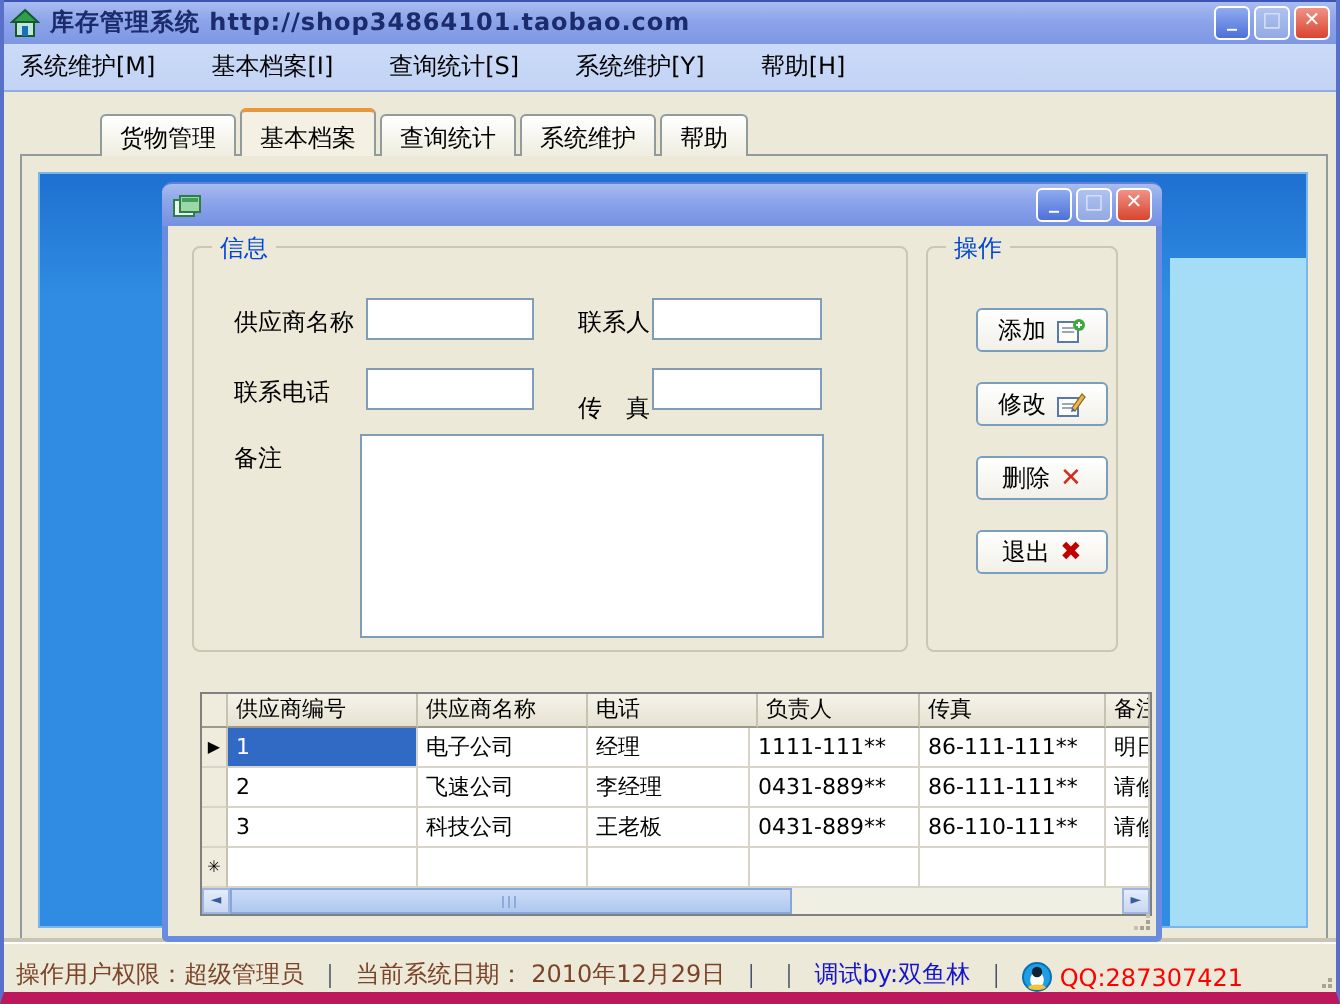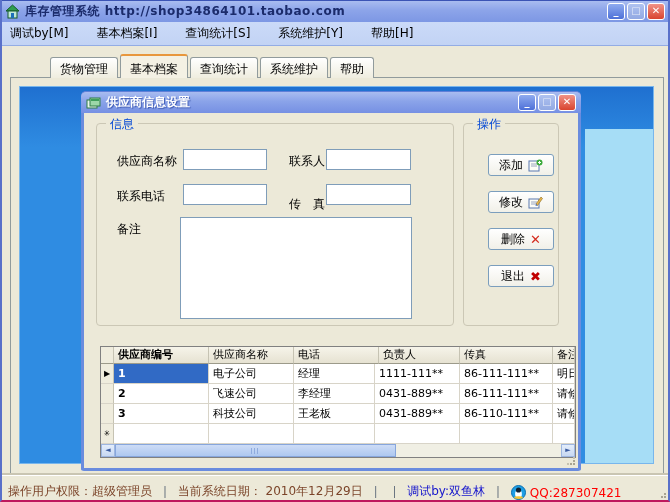--- a/index.html
+++ b/index.html
@@ -1,20 +1,20 @@
 <!DOCTYPE html>
 <html><head>
 <meta charset="utf-8">
 <style>
   * { box-sizing: border-box; margin: 0; padding: 0; }
   html,body { width:670px; height:502px; }
   body { font-family: "DejaVu Sans", "Liberation Sans", sans-serif; font-size:12px; }
 
   .screen { position:relative; width:670px; height:502px; background:#ECE9D8;
-            border-left:2px solid #5970C9; border-right:2px solid #5970C9; border-bottom:2px solid #be185d; overflow:hidden; }
+            border-left:2px solid #5970C9; border-right:2px solid #5970C9; border-bottom:6px solid #be185d; overflow:hidden; }
 
   
   .titlebar { position:absolute; left:-2px; top:0; width:670px; height:22px;
     background:linear-gradient(180deg,#A9BCF0 0%,#8CA4E9 45%,#7D97E4 100%);
     border-top:1px solid #3B54B5; display:flex; align-items:center; padding:0 5px; }
   .title-text { color:#1B2B6B; font-weight:bold; margin-left:5px; letter-spacing:0.5px; }
   .win-btns { margin-left:auto; display:flex; gap:2px; }
   .wbtn { width:18px; height:17px; border:1px solid #fff; border-radius:3px; color:#fff;
     font-size:10px; line-height:14px; text-align:center; font-weight:bold; }
   .wbtn.min { background:linear-gradient(180deg,#8FABEF,#4D70D8); }
@@ -76,21 +76,21 @@
   
   .grid { position:absolute; left:16px; top:233px; width:476px; height:112px; background:#fff; border:1px solid #808080; }
   .g-row { display:flex; height:20px; }
   .g-row.hdr { height:17px; }
   .g-cell { border-right:1px solid #D8D4C8; border-bottom:1px solid #D8D4C8; padding:0 4px; font-size:11px;
     line-height:19px; white-space:nowrap; overflow:hidden; background:#fff; }
   .hdr .g-cell { background:linear-gradient(180deg,#F6F4EA,#E6E2D2); border-right:1px solid #C6C3B3;
     border-bottom:1px solid #9C9A8A; line-height:16px; color:#000; }
   .g-sel { width:13px; flex:0 0 13px; background:#EFECDD !important; border-right:1px solid #C6C3B3;
     text-align:center; font-size:8px; line-height:19px; padding:0; }
-  .c1 { flex:0 0 95px;font-weight:bold; } .c2 { flex:0 0 85px; } .c3 { flex:0 0 81px; }
+  .c1 { flex:0 0 95px; } .c2 { flex:0 0 85px; } .c3 { flex:0 0 81px; }
   .c4 { flex:0 0 85px; } .c5 { flex:0 0 93px; } .c6 { flex:1 1 auto; }
   .cell-selected { background:#316AC5 !important; color:#fff; }
 
   .hscroll { position:absolute; left:0; bottom:0; width:474px; height:13px; display:flex; background:#F0EFE4; }
   .sb-btn { width:14px; height:13px; background:linear-gradient(180deg,#E3EDFB,#C8D8F2); border:1px solid #9EB6E0;
     color:#3A5BA0; font-size:7px; line-height:11px; text-align:center; }
   .sb-track { flex:1 1 auto; position:relative; }
   .sb-thumb { position:absolute; left:0; top:0; width:63%; height:13px;
     background:linear-gradient(180deg,#CDDCF6,#AEC8F0); border:1px solid #87A6DC; }
   .sb-thumb::after { content:""; position:absolute; left:50%; top:3px; width:8px; height:6px; margin-left:-4px;
@@ -129,21 +129,21 @@
     </span>
     <span class="title-text">库存管理系统 http://shop34864101.taobao.com</span>
     <span class="win-btns">
       <span class="wbtn min">_</span>
       <span class="wbtn max">□</span>
       <span class="wbtn close">✕</span>
     </span>
   </div>
 
   <div class="menubar">
-    <span class="menu-item">调试by[M]</span>
+    <span class="menu-item">系统维护[M]</span>
     <span class="menu-item">基本档案[I]</span>
     <span class="menu-item">查询统计[S]</span>
     <span class="menu-item">系统维护[Y]</span>
     <span class="menu-item">帮助[H]</span>
   </div>
 
   <div class="tabstrip">
     <div class="tab">货物管理</div>
     <div class="tab active">基本档案</div>
     <div class="tab">查询统计</div>
@@ -158,21 +158,20 @@
 
     <div class="dialog">
       <div class="dlg-titlebar">
         <span class="icon">
           <svg width="15" height="12" viewBox="0 0 15 12">
             <rect x="1" y="3" width="10" height="8" fill="#E9F6EC" stroke="#2F7D46" stroke-width="1"></rect>
             <rect x="4" y="1" width="10" height="8" fill="#9CD7A8" stroke="#2F7D46" stroke-width="1"></rect>
             <rect x="5" y="2" width="8" height="2" fill="#3F9E5B"></rect>
           </svg>
         </span>
-        <span class="dlg-title">供应商信息设置</span>
         <span class="win-btns">
           <span class="wbtn min">_</span>
           <span class="wbtn max">□</span>
           <span class="wbtn close">✕</span>
         </span>
       </div>
 
       <div class="dlg-body">
 
         <div class="groupbox g-info">

